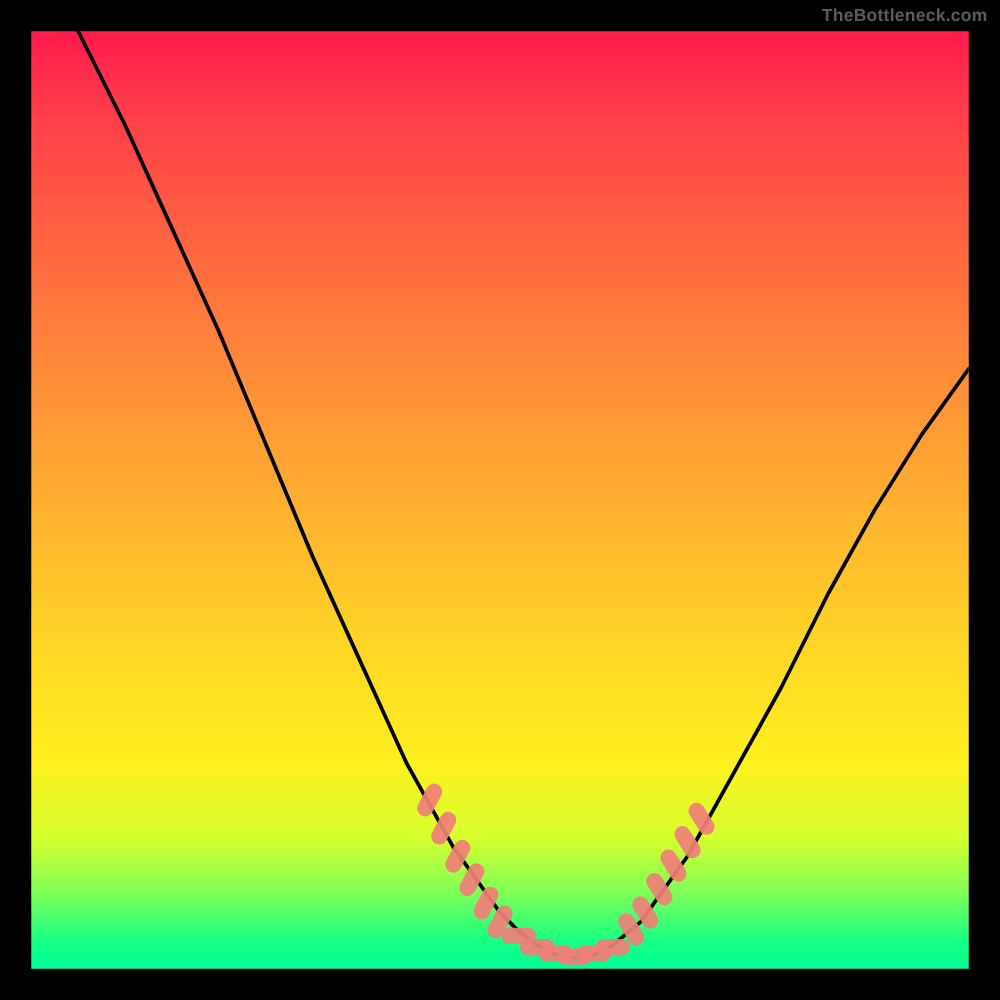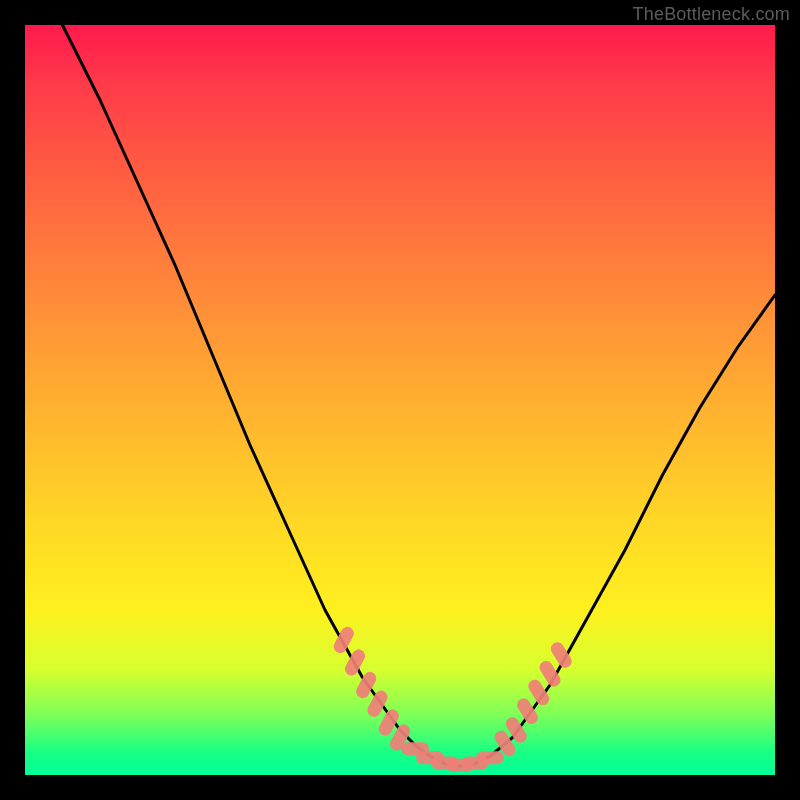--- a/index.html
+++ b/index.html
@@ -37,22 +37,22 @@
     left: 0;
     top: 0;
     width: 750px;
     height: 750px;
   }
   .watermark {
     position: absolute;
     top: 4px;
     right: 10px;
     color: #5b5b5b;
-    font-size: 18px;
-    font-weight: 400;
+    font-size: 14px;
+    font-weight: 700;
     letter-spacing: 0.2px;
     user-select: none;
   }
 </style>
 </head>
 <body>
 
 <div class="watermark">TheBottleneck.com</div>
 
 <div class="frame">

